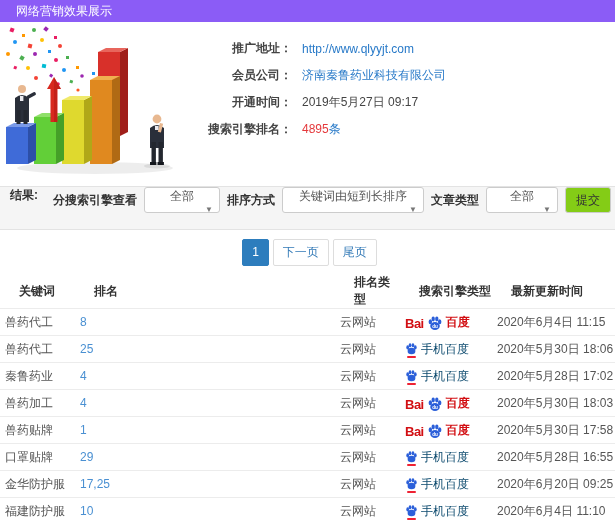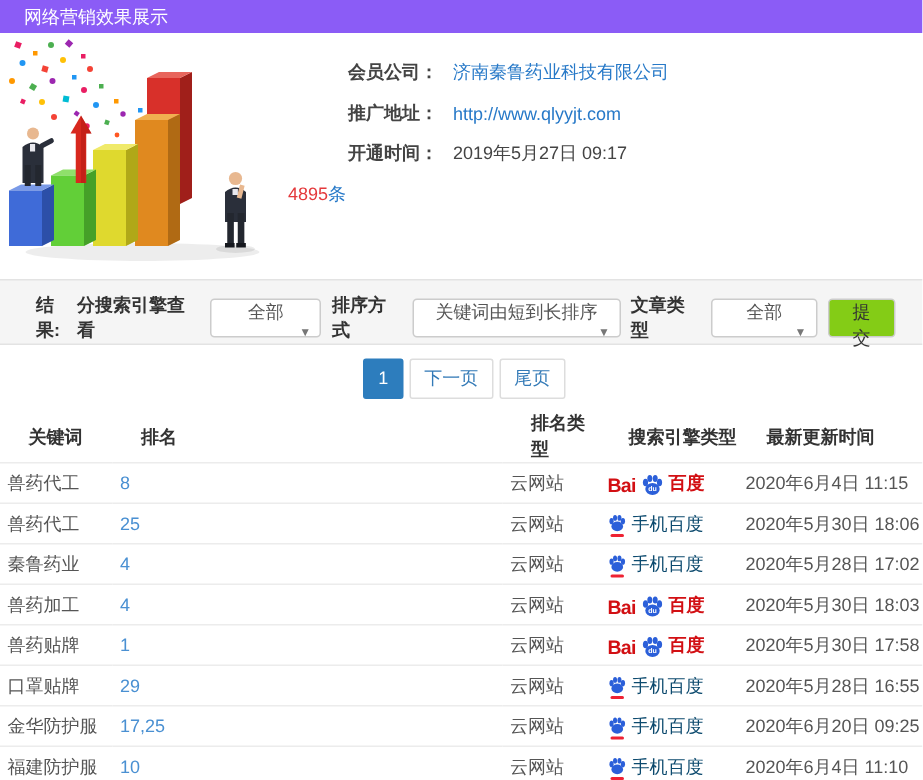--- a/index.html
+++ b/index.html
@@ -15,21 +15,21 @@
   .info-block { flex:1; padding-top:13px; }
   .info-row { display:flex; align-items:center; height:27px; }
   .info-label { width:110px; text-align:right; font-weight:bold; color:#444; }
   .info-value { margin-left:10px; color:#444; }
   .info-value.link { color:#2779c8; text-decoration:none; cursor:pointer; }
   .rank-num { color:#e4393c;margin-top:16px; }
   .rank-suffix { color:#2779c8; }
 
   
   .filter-bar { height:44px; background:#f5f5f5; border-top:1px solid #e3e3e3; border-bottom:1px solid #e3e3e3;
-                display:flex; align-items:flex-end; padding:0 18px; }
+                display:flex; align-items:flex-start; padding:0 4px; }
   .filter-results { font-weight:bold; color:#333; margin-left:6px; }
   .filter-controls { margin-left:auto; display:flex; align-items:center; gap:7px; }
   .filter-label { font-weight:bold; color:#333; }
   .select-box { background:#fff; border:1px solid #ccc; border-radius:3px; height:26px; display:flex;
                 align-items:center; padding:0 6px; color:#555; cursor:pointer;flex-direction:column; }
   .select-box .caret { margin-left:auto; font-size:8px; color:#777; padding-left:8px; }
   .sel-engine { width:76px; }
   .sel-sort   { width:142px; }
   .sel-type   { width:72px; }
   .submit-btn { height:26px; background:#84cc16; border:1px solid #ccc; border-radius:3px; padding:0 10px;
@@ -164,32 +164,33 @@
           <rect x="150" y="140" width="6.4" height="3" fill="#15181e"></rect>
           <rect x="157.5" y="140" width="6.4" height="3" fill="#15181e"></rect>
           <rect x="160" y="101" width="3.2" height="9" fill="#e8b890" transform="rotate(14 160 101)"></rect>
           <rect x="155" y="104" width="3.6" height="4" fill="#e8e8ee"></rect>
         </g>
       </svg>
     </div>
 
     <div class="info-block">
       <div class="info-row">
+        <span class="info-label">推广地址：</span>
+        <a class="info-value link">http://www.qlyyjt.com</a>
+      </div>
+      <div class="info-row">
         <span class="info-label">会员公司：</span>
         <a class="info-value link">济南秦鲁药业科技有限公司</a>
-      </div>
-      <div class="info-row">
-        <span class="info-label">推广地址：</span>
-        <a class="info-value link">http://www.qlyyjt.com</a>
       </div>
       <div class="info-row">
         <span class="info-label">开通时间：</span>
         <span class="info-value">2019年5月27日 09:17</span>
       </div>
       <div class="info-row">
+        <span class="info-label">搜索引擎排名：</span>
         <span class="info-value">
           <span class="rank-num">4895</span><span class="rank-suffix">条</span>
         </span>
       </div>
     </div>
   </div>
 
   <div class="filter-bar">
     <span class="filter-results">结果:</span>
     <div class="filter-controls">

